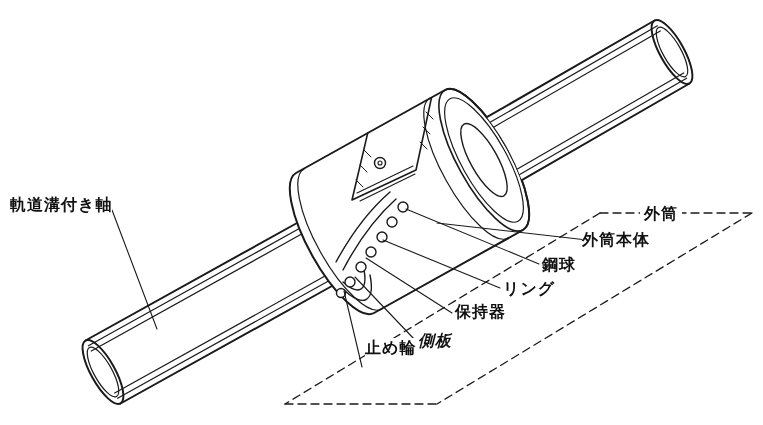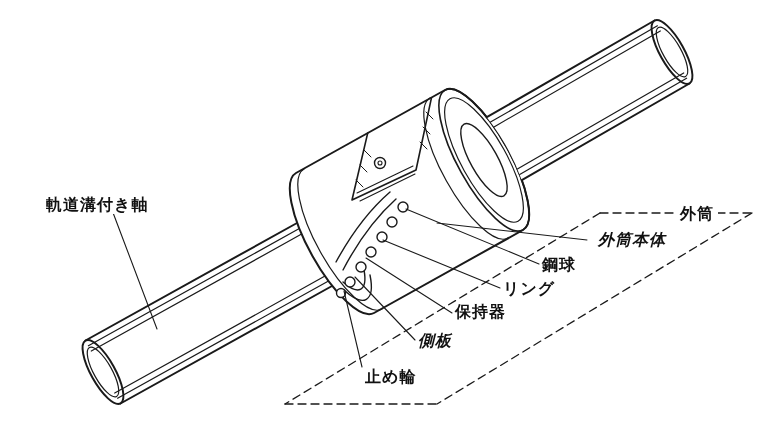--- a/index.html
+++ b/index.html
@@ -94,22 +94,22 @@
         <path d="M587,240 L437,223"></path>
         <path d="M539,264 L406,209"></path>
         <path d="M500,288 L383,240"></path>
         <path d="M452,313 L366,258"></path>
         <path d="M415,340 L355,277"></path>
         <path d="M362,367 L344,291"></path>
       </g>
     </g>
   </svg>
 
-  <div class="lbl" style="left:10px;top:195px;margin-left:36px;">軌道溝付き軸</div>
-  <div class="lbl" style="left:640px;top:204px;padding:0 4px;margin-left:36px;">外筒</div>
-  <div class="lbl" style="left:598px;top:230px;font-style:italic;">外筒本体</div>
+  <div class="lbl" style="left:10px;top:195px;">軌道溝付き軸</div>
+  <div class="lbl" style="left:640px;top:204px;padding:0 4px;">外筒</div>
+  <div class="lbl" style="left:582px;top:230px;">外筒本体</div>
   <div class="lbl" style="left:542px;top:255px;">鋼球</div>
   <div class="lbl" style="left:503px;top:279px;">リング</div>
   <div class="lbl" style="left:455px;top:304px;font-family:Liberation Mono, monospace;">保持器</div>
   <div class="lbl" style="left:418px;top:331px;font-style:italic;">側板</div>
-  <div class="lbl" style="left:365px;top:367px;">止め輪</div>
+  <div class="lbl" style="left:365px;top:338px;">止め輪</div>
 
 </div>
 
 </body></html>

